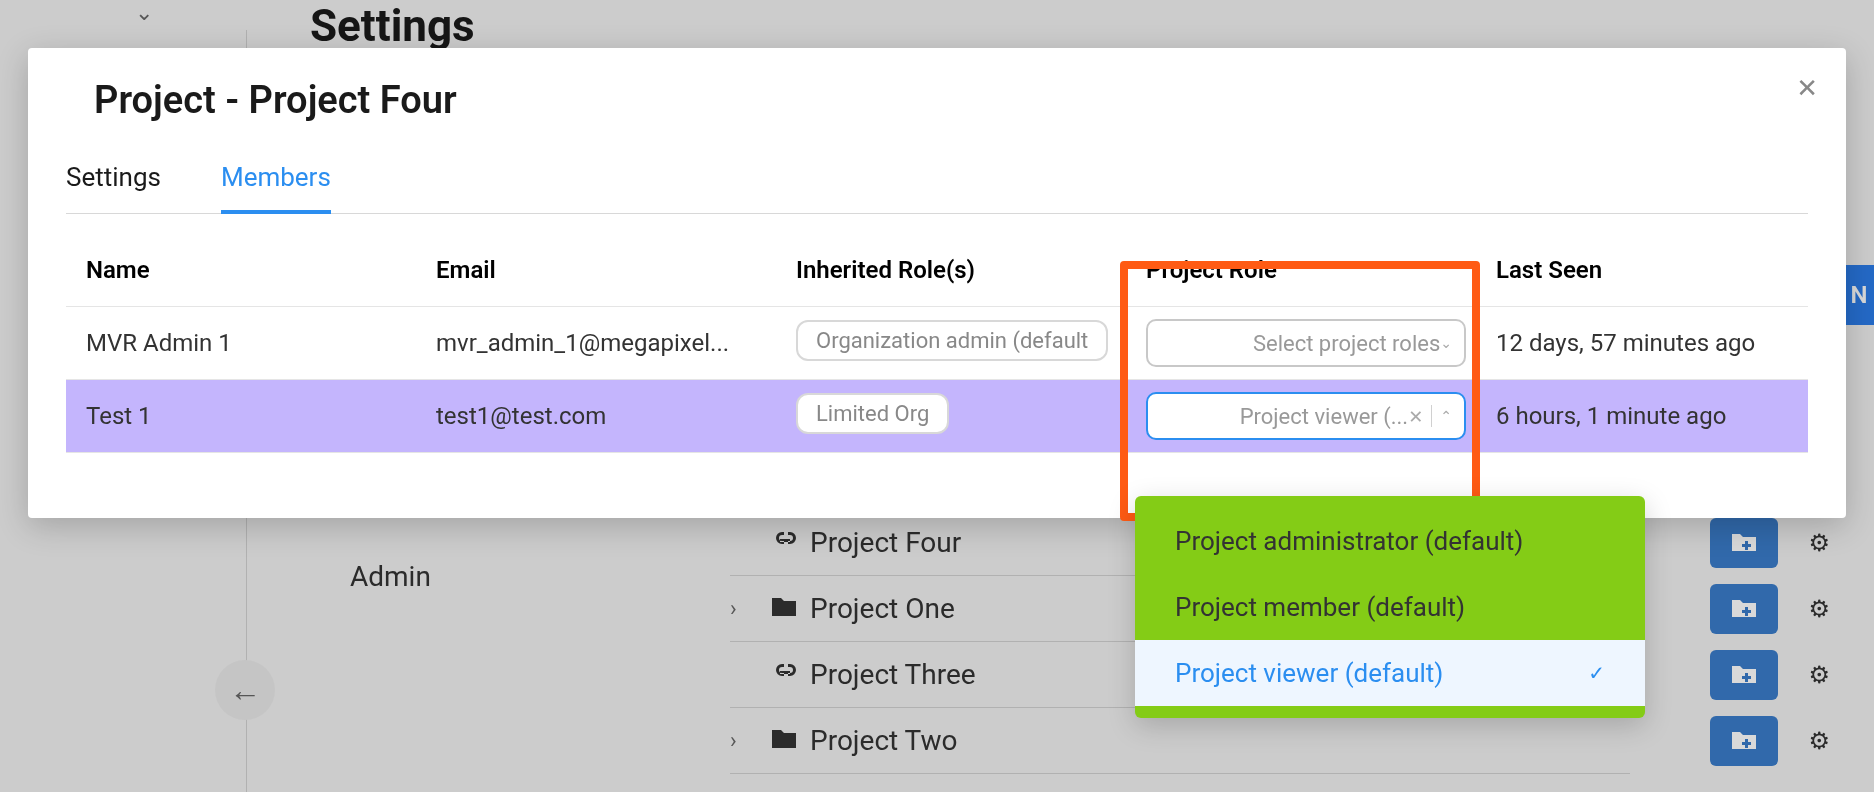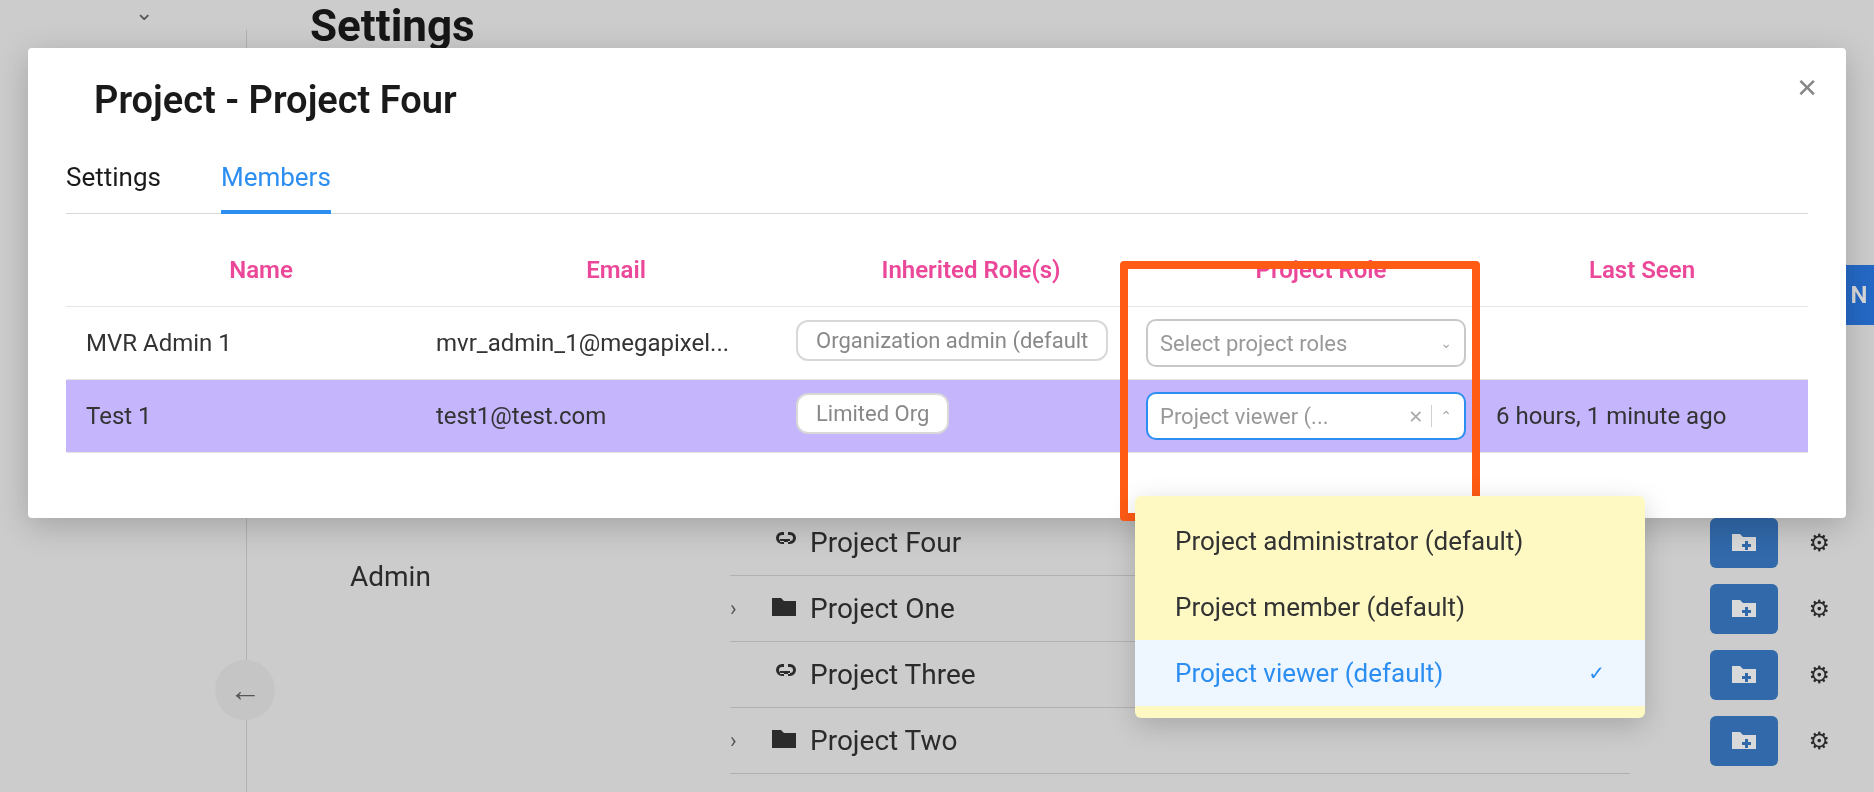--- a/index.html
+++ b/index.html
@@ -159,22 +159,21 @@
       width: 100%;
     }
     .table-header-row {
       display: flex;
       padding: 14px 20px 22px 20px;
       border-bottom: 1px solid #e5e5e5;
     }
     .table-header-row .th {
       font-size: 24px;
       font-weight: 600;
-      color: #ec4899;
-      text-align: center;
+      color: #000000;
     }
     .col-name { width: 350px; }
     .col-email { width: 360px; }
     .col-inherited { width: 350px; }
     .col-projectrole { width: 350px; }
     .col-lastseen { flex: 1; }
 
     .table-row {
       display: flex;
       align-items: center;
@@ -203,21 +202,21 @@
     .select-control {
       display: flex;
       align-items: center;
       border: 2px solid #c8c8c8;
       border-radius: 10px;
       padding: 6px 12px;
       color: #999;
       font-size: 22px;
       background: #fff;
       width: 320px;
-      justify-content: space-between;
+      justify-content: flex-end;
       height: 48px;
     }
     .select-control.focused {
       border-color: #2b8ef0;
     }
     .select-label { white-space: nowrap; overflow: hidden; text-overflow: ellipsis; }
     .select-icons { display: flex; gap: 8px; align-items: center; color: #aaa; }
     .select-icons .x-ic { font-size: 18px; }
     .select-icons .sep { width: 1px; height: 22px; background: #d0d0d0; }
     .select-icons .chevron-ic { font-size: 14px; }
@@ -229,21 +228,21 @@
       pointer-events: none;
     }
     .hl-header { top: 261px; left: 1120px; width: 360px; height: 260px; }
 
     
     .dropdown {
       position: absolute;
       top: 496px;
       left: 1135px;
       width: 510px;
-      background: #fef9c3;
+      background: #84cc16;
       border-radius: 6px;
       box-shadow: 0 8px 28px rgba(0,0,0,0.18);
       padding: 12px 0;
       z-index: 200;
     }
     .dropdown-item {
       padding: 18px 40px;
       font-size: 26px;
       color: #333;
       display: flex;
@@ -368,20 +367,21 @@
         <span class="badge">Organization admin (default</span>
       </div>
       <div class="col-projectrole">
         <div class="select-control">
           <span class="select-label">Select project roles</span>
           <span class="select-icons">
             <span class="chevron-ic">⌄</span>
           </span>
         </div>
       </div>
+      <div class="col-lastseen">12 days, 57 minutes ago</div>
     </div>
 
     <div class="table-row highlighted">
       <div class="col-name">Test 1</div>
       <div class="col-email">test1@test.com</div>
       <div class="col-inherited">
         <span class="badge">Limited Org</span>
       </div>
       <div class="col-projectrole">
         <div class="select-control focused">

